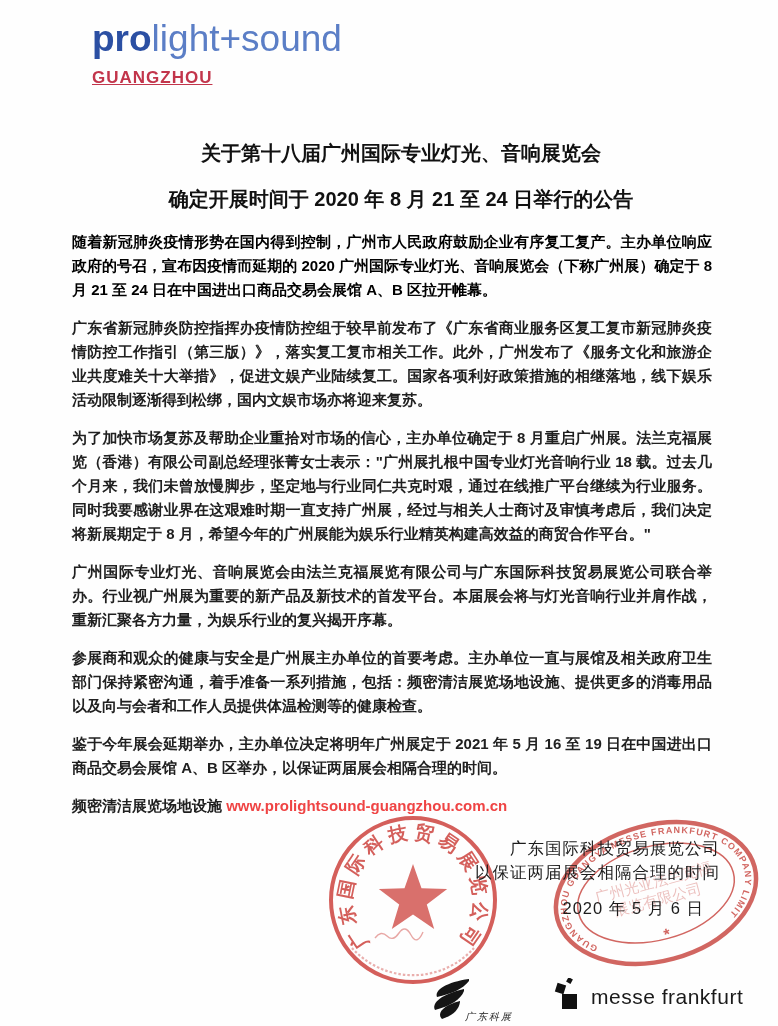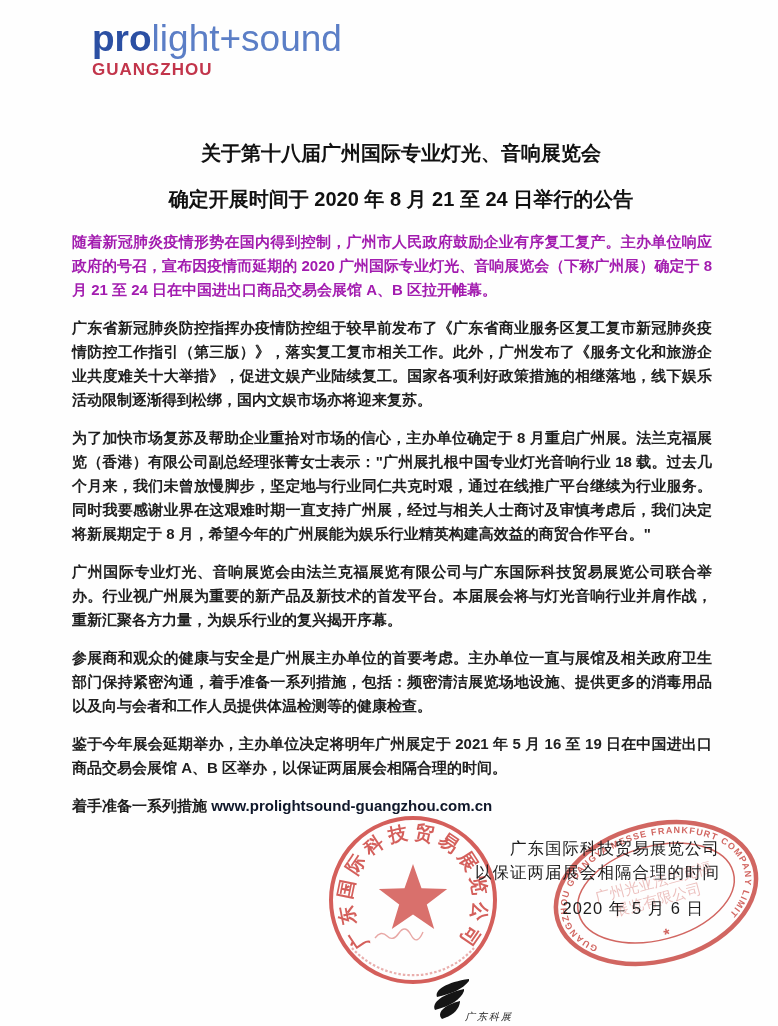--- a/index.html
+++ b/index.html
@@ -7,33 +7,33 @@
   .page{
     position:relative;width:778px;height:1026px;background:#fefefe;
     font-family:"Liberation Sans","DejaVu Sans",sans-serif;color:#202020;
     overflow:hidden;
   }
   
   .logo{position:absolute;top:20px;left:92px;line-height:1;}
   .logo-main{font-size:37px;letter-spacing:0px;}
   .logo-main .pro{font-weight:bold;color:#2b4fa3;}
   .logo-main .rest{font-weight:normal;color:#5b7ec6;}
-  .logo-city{font-size:17px;font-weight:bold;color:#c2354b;margin-top:4px;letter-spacing:1px;}
+  .logo-city{font-size:17px;font-weight:bold;color:#c2354b;margin-top:12px;letter-spacing:1px;text-decoration:underline;}
   
   .title{position:absolute;left:0;width:778px;text-align:center;
          font-size:20px;font-weight:bold;color:#111;margin:12px;}
   .title.l1{top:128px;}
   .title.l2{top:174px;}
   
   .content{position:absolute;top:230px;left:72px;width:640px;
            font-size:15px;line-height:24px;text-align:justify;}
   .content p{margin:0 0 14px 0;font-weight:bold;}
-  .content p.bold{font-weight:bold;color:#a21caf;}
+  .content p.bold{font-weight:bold;color:#000000;}
   .weblink{margin-top:12px;}
-  .weblink .url{color:#0f172a;text-decoration:none;}
+  .weblink .url{color:#ef4444;text-decoration:none;}
   
   .signature{position:absolute;top:836px;right:58px;z-index:3;
              text-align:right;font-size:16.5px;line-height:24px;color:#1c1c1c;
              letter-spacing:1px;}
   .signature .date{padding-right:16px;margin-top:12px;}
   
   .stamps{position:absolute;top:800px;left:0;z-index:2;}
   
   .footer{position:absolute;top:978px;left:425px;display:flex;align-items:flex-start;gap:18px;z-index:1;}
   .guangya{display:flex;align-items:flex-end;}
@@ -55,21 +55,21 @@
   <h1 class="title l1">关于第十八届广州国际专业灯光、音响展览会</h1>
   <h1 class="title l2">确定开展时间于 2020 年 8 月 21 至 24 日举行的公告</h1>
 
   <div class="content">
     <p class="bold">随着新冠肺炎疫情形势在国内得到控制，广州市人民政府鼓励企业有序复工复产。主办单位响应政府的号召，宣布因疫情而延期的 2020 广州国际专业灯光、音响展览会（下称广州展）确定于 8 月 21 至 24 日在中国进出口商品交易会展馆 A、B 区拉开帷幕。</p>
     <p>广东省新冠肺炎防控指挥办疫情防控组于较早前发布了《广东省商业服务区复工复市新冠肺炎疫情防控工作指引（第三版）》，落实复工复市相关工作。此外，广州发布了《服务文化和旅游企业共度难关十大举措》，促进文娱产业陆续复工。国家各项利好政策措施的相继落地，线下娱乐活动限制逐渐得到松绑，国内文娱市场亦将迎来复苏。</p>
     <p>为了加快市场复苏及帮助企业重拾对市场的信心，主办单位确定于 8 月重启广州展。法兰克福展览（香港）有限公司副总经理张菁女士表示："广州展扎根中国专业灯光音响行业 18 载。过去几个月来，我们未曾放慢脚步，坚定地与行业同仁共克时艰，通过在线推广平台继续为行业服务。同时我要感谢业界在这艰难时期一直支持广州展，经过与相关人士商讨及审慎考虑后，我们决定将新展期定于 8 月，希望今年的广州展能为娱乐行业精英构建高效益的商贸合作平台。"</p>
     <p>广州国际专业灯光、音响展览会由法兰克福展览有限公司与广东国际科技贸易展览公司联合举办。行业视广州展为重要的新产品及新技术的首发平台。本届展会将与灯光音响行业并肩作战，重新汇聚各方力量，为娱乐行业的复兴揭开序幕。</p>
     <p>参展商和观众的健康与安全是广州展主办单位的首要考虑。主办单位一直与展馆及相关政府卫生部门保持紧密沟通，着手准备一系列措施，包括：频密清洁展览场地设施、提供更多的消毒用品以及向与会者和工作人员提供体温检测等的健康检查。</p>
     <p>鉴于今年展会延期举办，主办单位决定将明年广州展定于 2021 年 5 月 16 至 19 日在中国进出口商品交易会展馆 A、B 区举办，以保证两届展会相隔合理的时间。</p>
-    <p class="weblink"><span>着手准备一系列措施 </span><span class="url">www.prolightsound-guangzhou.com.cn</span></p>
+    <p class="weblink"><span>频密清洁展览场地设施 </span><span class="url">www.prolightsound-guangzhou.com.cn</span></p>
   </div>
 
   <div class="signature">
     <div>广东国际科技贸易展览公司</div>
     <div>以保证两届展会相隔合理的时间</div>
     <div class="date">2020 年 5 月 6 日</div>
   </div>
 
   <svg class="stamps" width="778" height="190" viewBox="0 0 778 190">
 
@@ -99,15 +99,23 @@
 
   <div class="footer">
     <div class="guangya">
       <svg width="110" height="46" viewBox="0 0 110 46">
         <path d="M44 1 C22 4 9 12 12 19 C26 16 38 11 44 3 Z" fill="#151515"></path>
         <path d="M39 11 C17 16 6 25 10 32 C26 28 36 21 39 13 Z" fill="#151515"></path>
         <path d="M35 23 C19 27 11 35 17 41 C29 37 34 31 35 24 Z" fill="#151515"></path>
         <text x="40" y="42" font-size="10" font-style="italic" fill="#222" letter-spacing="2">广东科展</text>
       </svg>
     </div>
+    <div class="messe">
+      <svg width="30" height="32" viewBox="0 0 30 32">
+        <rect x="9" y="16" width="15" height="15" fill="#111"></rect>
+        <rect x="3" y="6" width="9" height="9" fill="#111" transform="rotate(18 7.5 10.5)"></rect>
+        <rect x="14" y="0" width="5" height="5" fill="#111" transform="rotate(30 16.5 2.5)"></rect>
+      </svg>
+      <span class="messe-label">messe frankfurt</span>
+    </div>
   </div>
 
 </div>
 
 </body></html>

